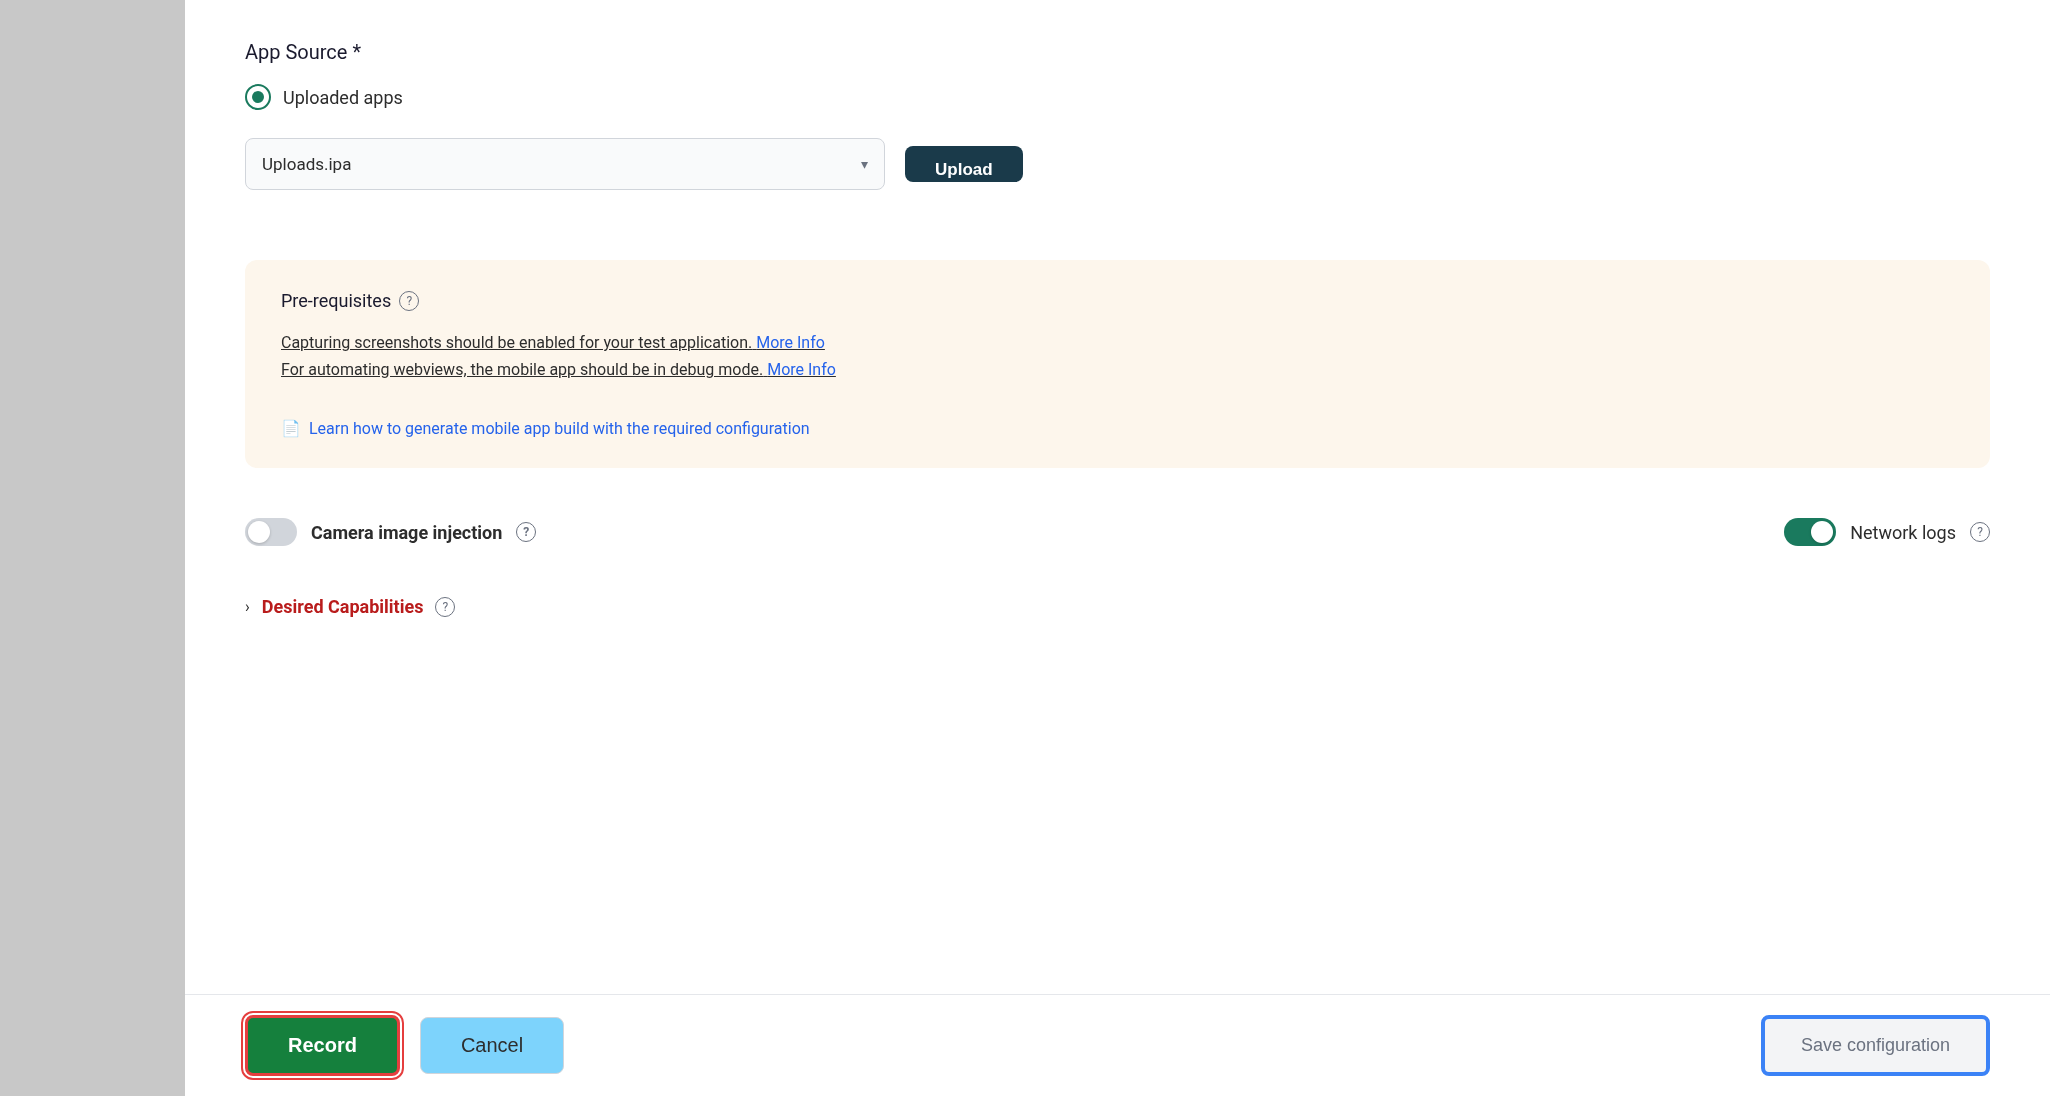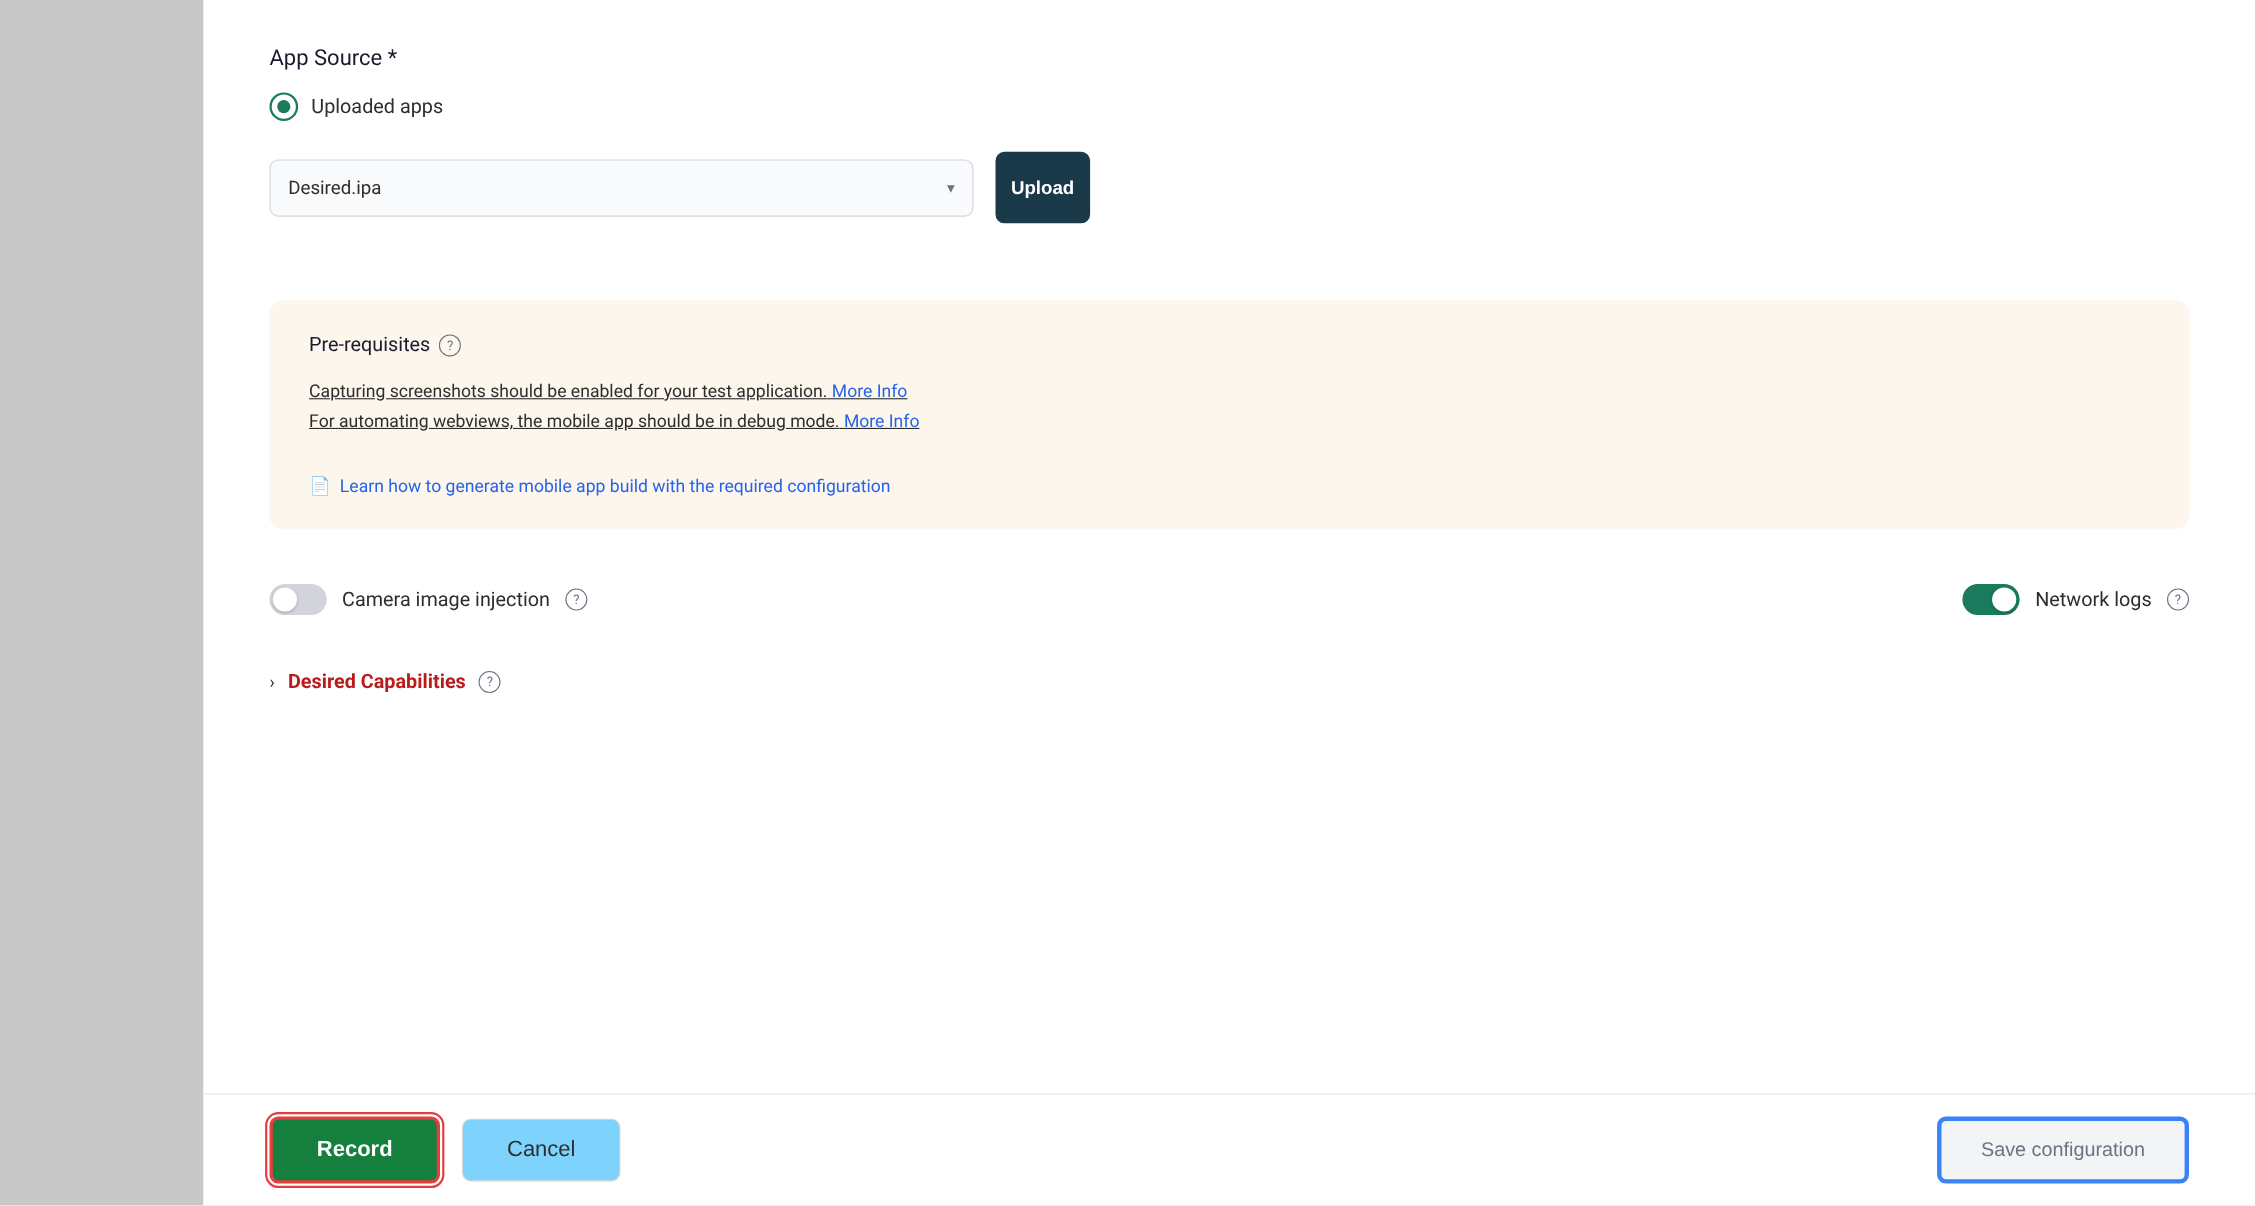--- a/index.html
+++ b/index.html
@@ -93,25 +93,25 @@
     }
     .chevron-icon {
       color: #6b7280;
       font-size: 14px;
     }
     .upload-btn {
       background: #1a3a4a;
       color: white;
       border: none;
       border-radius: 8px;
-      padding: 14px 14px;
+      padding: 14px 30px;
       font-size: 17px;
       font-weight: 600;
       cursor: pointer;
-      height: 65px;
+      height: 36px;
     }
     .prerequisites-box {
       background: #fdf6ec;
       border-radius: 12px;
       padding: 30px 36px;
       margin-bottom: 50px;
     }
     .prerequisites-title {
       font-size: 18px;
       font-weight: 400;
@@ -165,20 +165,21 @@
       margin-bottom: 50px;
     }
     .toggle-item {
       display: flex;
       align-items: center;
       gap: 14px;
     }
     .toggle-item:first-child {
       margin-right: auto;
       flex: 1;
+      font-weight: bold;
     }
     .toggle-item:last-child {
       
     }
     .toggle-switch {
       width: 52px;
       height: 28px;
       border-radius: 14px;
       background: #d1d5db;
       position: relative;
@@ -285,21 +286,21 @@
     <div class="radio-group">
       <div class="radio-circle">
         <div class="inner-dot"></div>
       </div>
       <span class="radio-label">Uploaded apps</span>
     </div>
 
     <div class="uploads-section">
       <div class="uploads-row">
         <div class="file-select">
-          <span class="file-select-text">Desired.ipa</span>
+          <span class="file-select-text">Uploads.ipa</span>
           <span class="chevron-icon">▾</span>
         </div>
         <button class="upload-btn">Upload</button>
       </div>
     </div>
   </div>
 
   <div class="prerequisites-box">
     <div class="prerequisites-title">
       <span>Pre-requisites</span>

